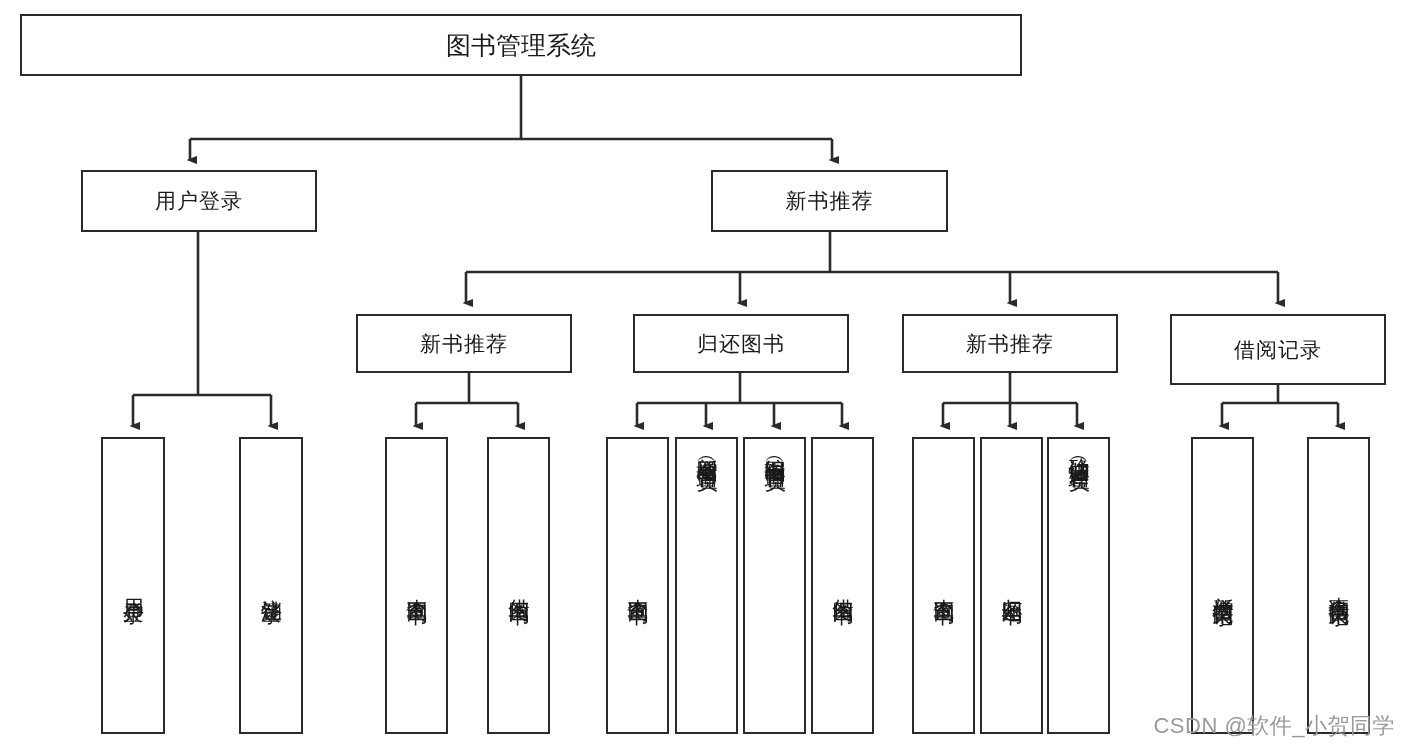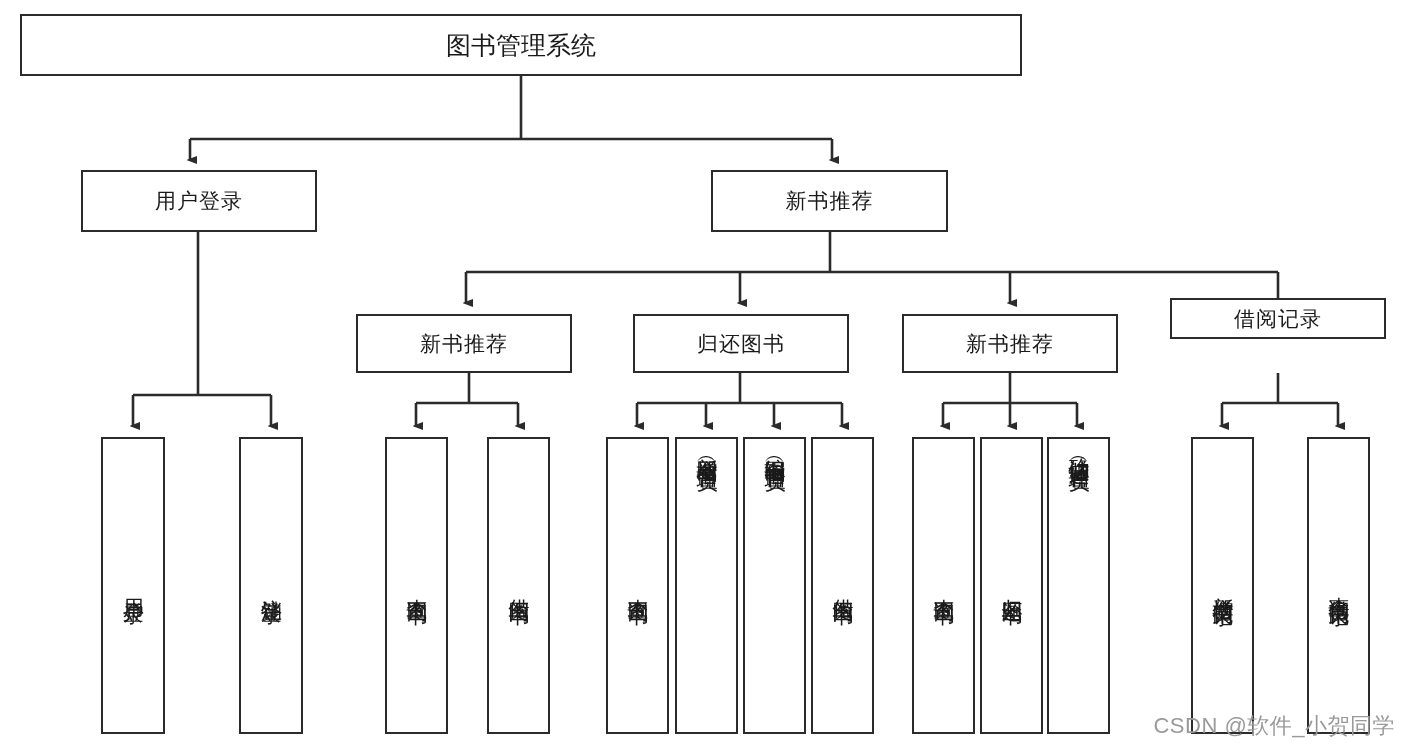--- a/index.html
+++ b/index.html
@@ -145,21 +145,21 @@
 
   <div class="node horiz" style="left:356px; top:314px; width:216px; height:59px;">
     <span>新书推荐</span>
   </div>
   <div class="node horiz" style="left:633px; top:314px; width:216px; height:59px;">
     <span>归还图书</span>
   </div>
   <div class="node horiz" style="left:902px; top:314px; width:216px; height:59px;">
     <span>新书推荐</span>
   </div>
-  <div class="node horiz" style="left:1170px; top:298px; width:216px; height:41px;">
+  <div class="node horiz" style="left:1170px; top:314px; width:216px; height:71px;">
     <span>借阅记录</span>
   </div>
 
   <div class="node leaf" style="left:101px; top:437px; width:64px; height:297px;">
     <div class="leaf-inner">
       <span class="vtext">用户登录</span>
     </div>
   </div>
 
   <div class="node leaf" style="left:239px; top:437px; width:64px; height:297px;">

